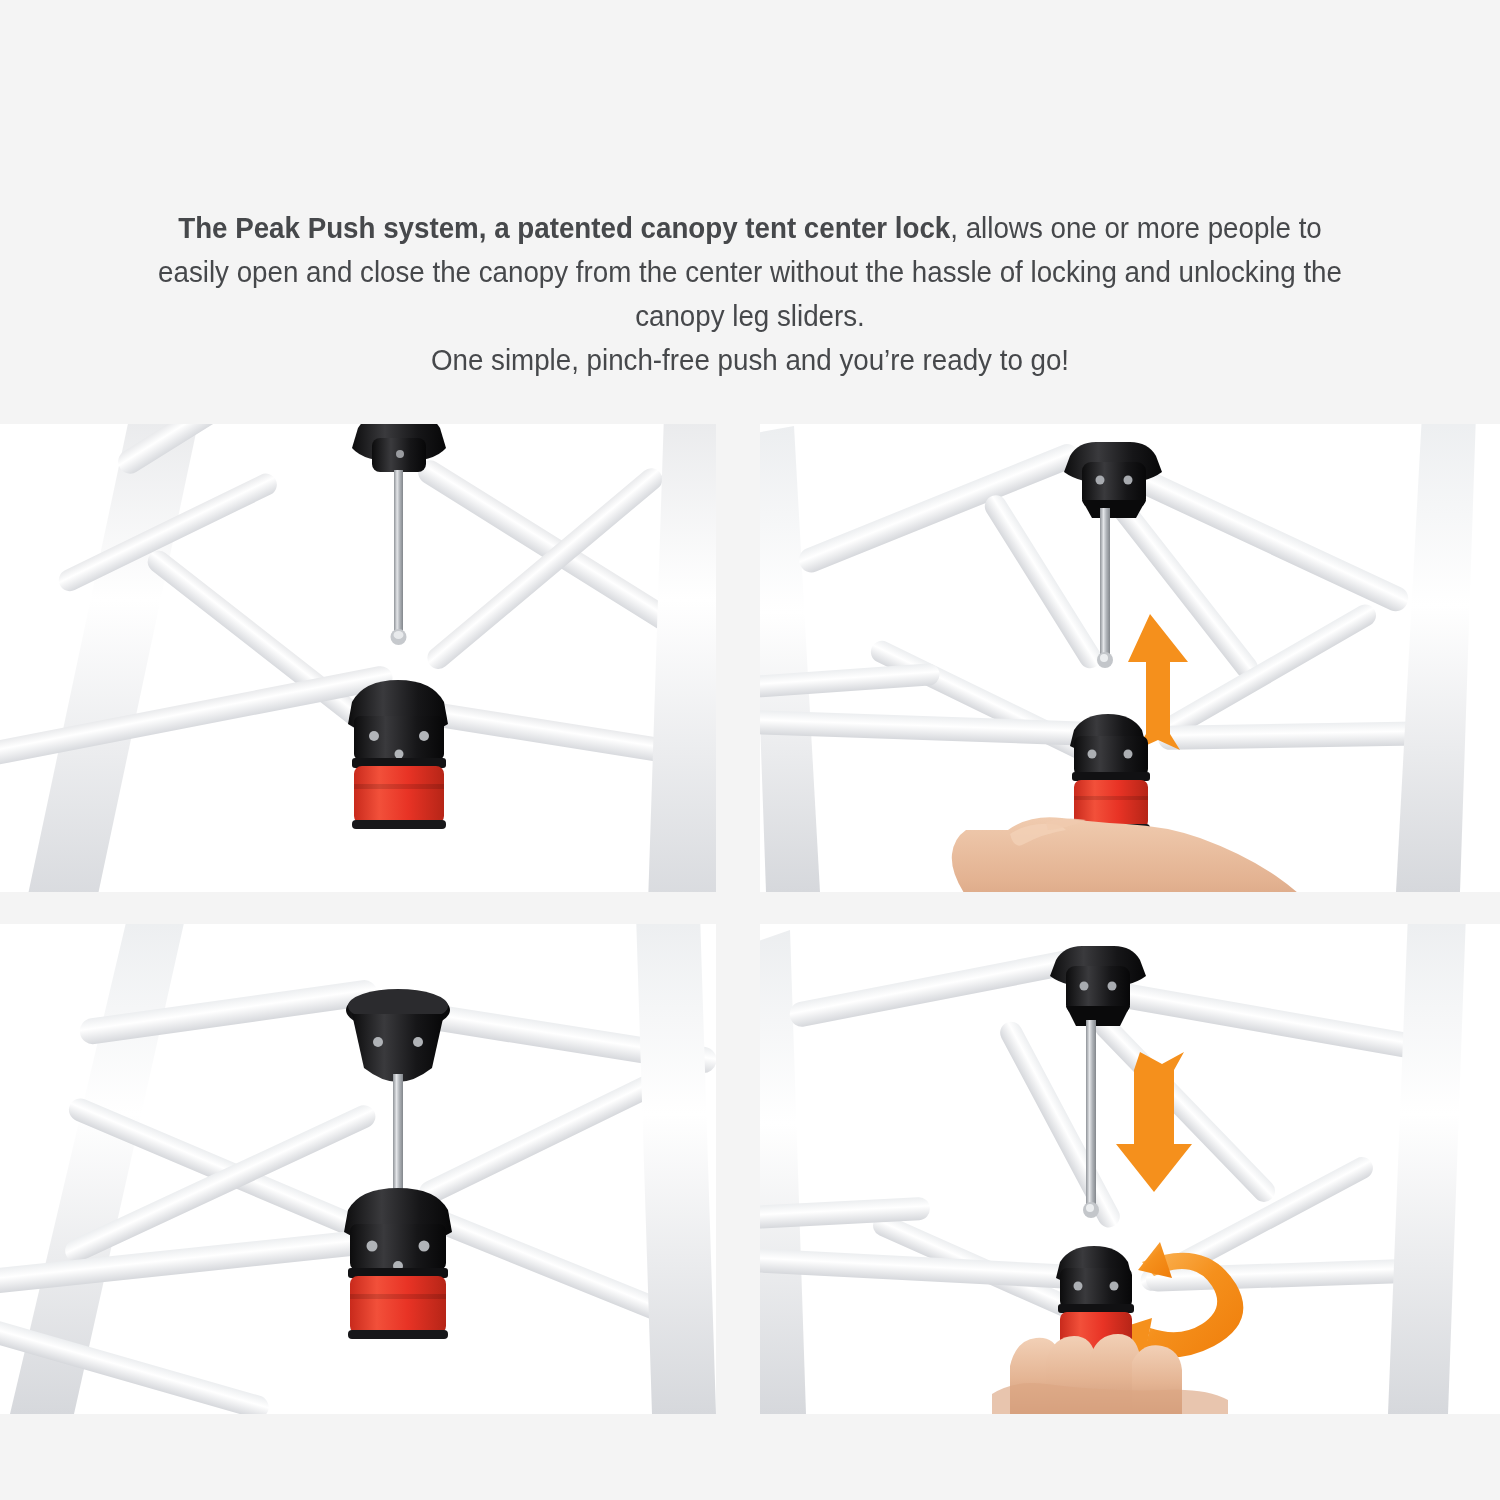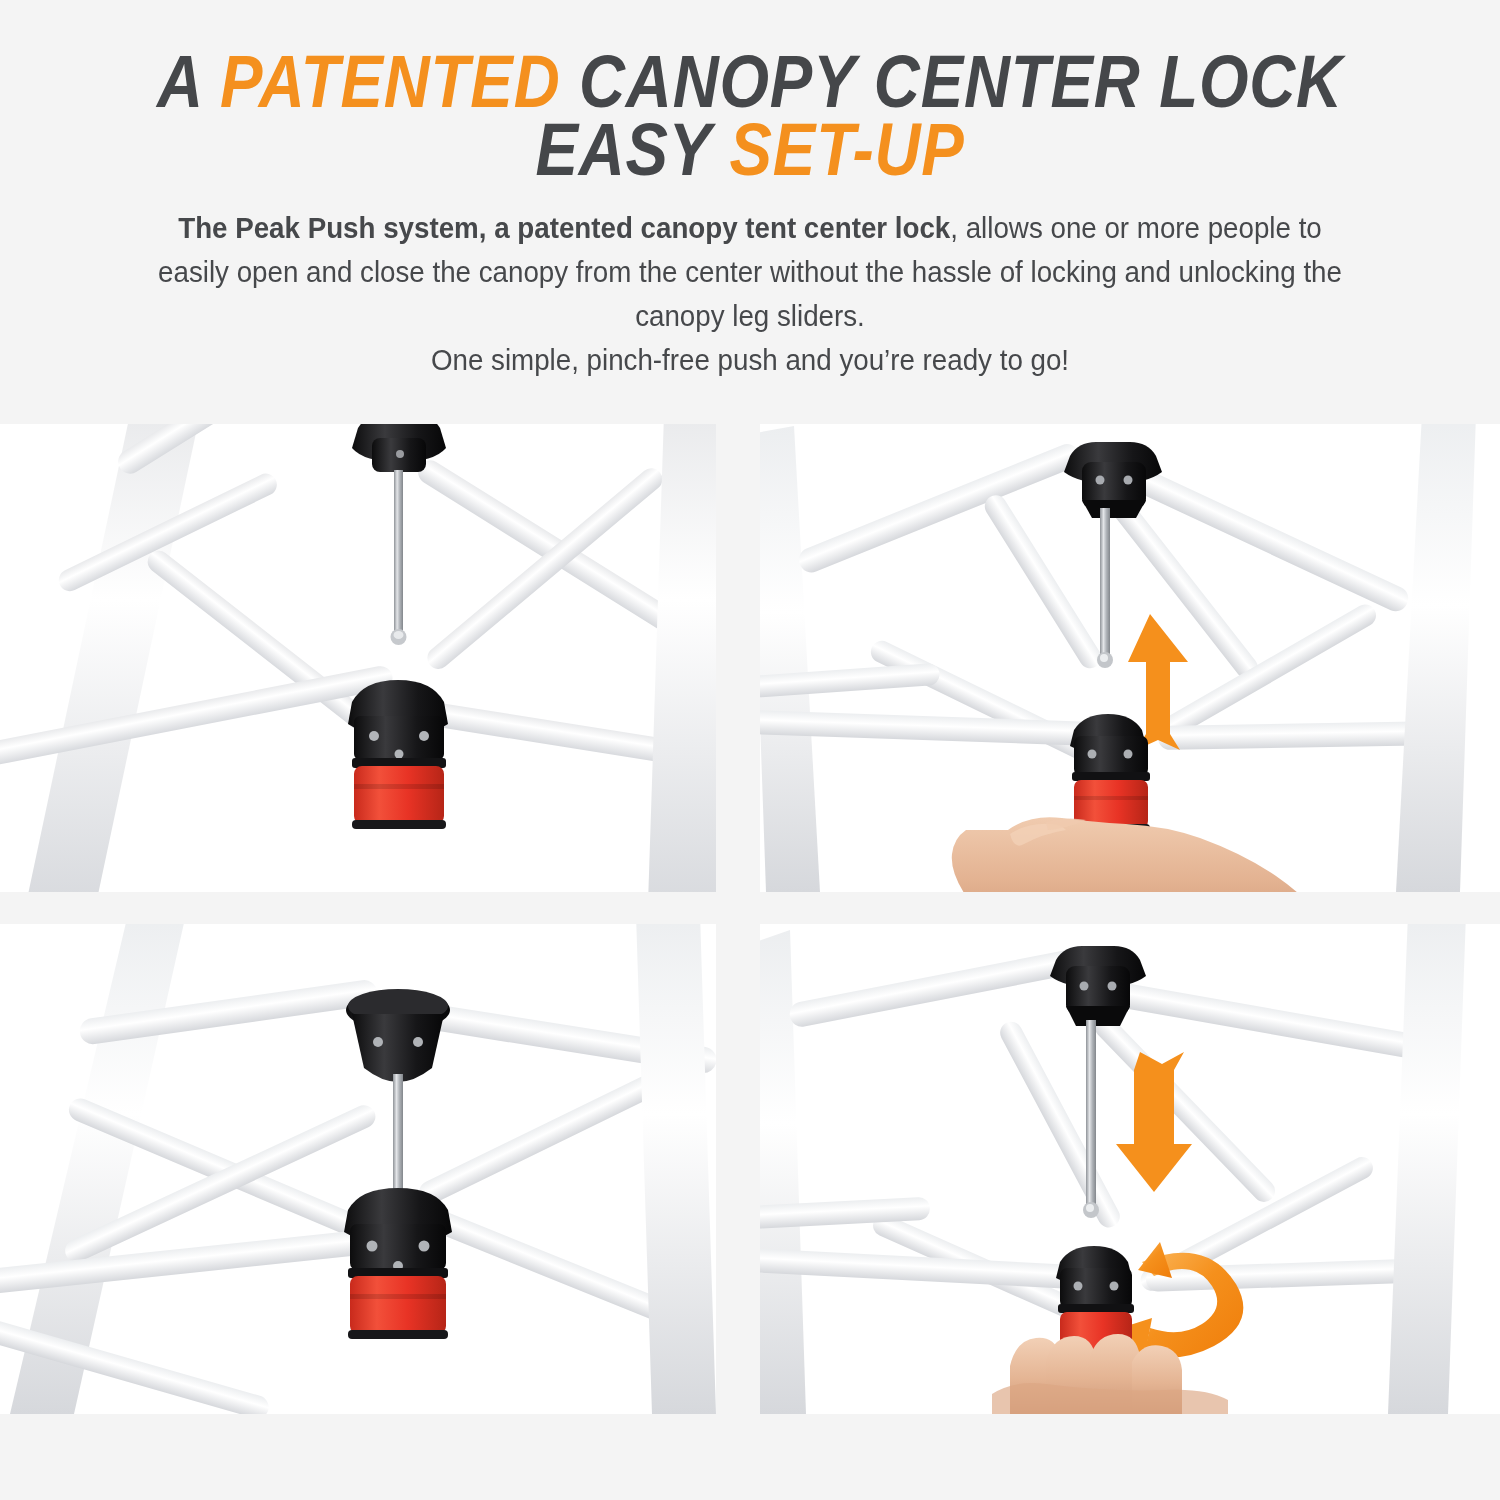--- a/index.html
+++ b/index.html
@@ -75,24 +75,20 @@
   .p-tl { left: 0;    top: 0;   width: 716px; height: 468px; }
   .p-tr { left: 760px; top: 0;   width: 740px; height: 468px; }
   .p-bl { left: 0;    top: 500px; width: 716px; height: 490px; }
   .p-br { left: 760px; top: 500px; width: 740px; height: 490px; }
 </style>
 </head>
 <body>
 
 <div class="page">
 
-  <div class="title-block">
-    <div class="title-line"><span>A </span><span class="ttl-orange">PATENTED</span><span> CANOPY CENTER LOCK</span></div>
-    <div class="title-line"><span>EASY </span><span class="ttl-orange">SET-UP</span></div>
-  </div>
 
   <div class="desc-block">
     <span class="desc-strong">The Peak Push system, a patented canopy tent center lock</span><span>, allows one or more people to easily open and close the canopy from the center without the hassle of locking and unlocking the canopy leg sliders.</span>
     <div>One simple, pinch-free push and you’re ready to go!</div>
   </div>
 
   <div class="grid">
 
     <div class="panel p-tl">
       <svg width="716" height="468" viewBox="0 0 716 468">

